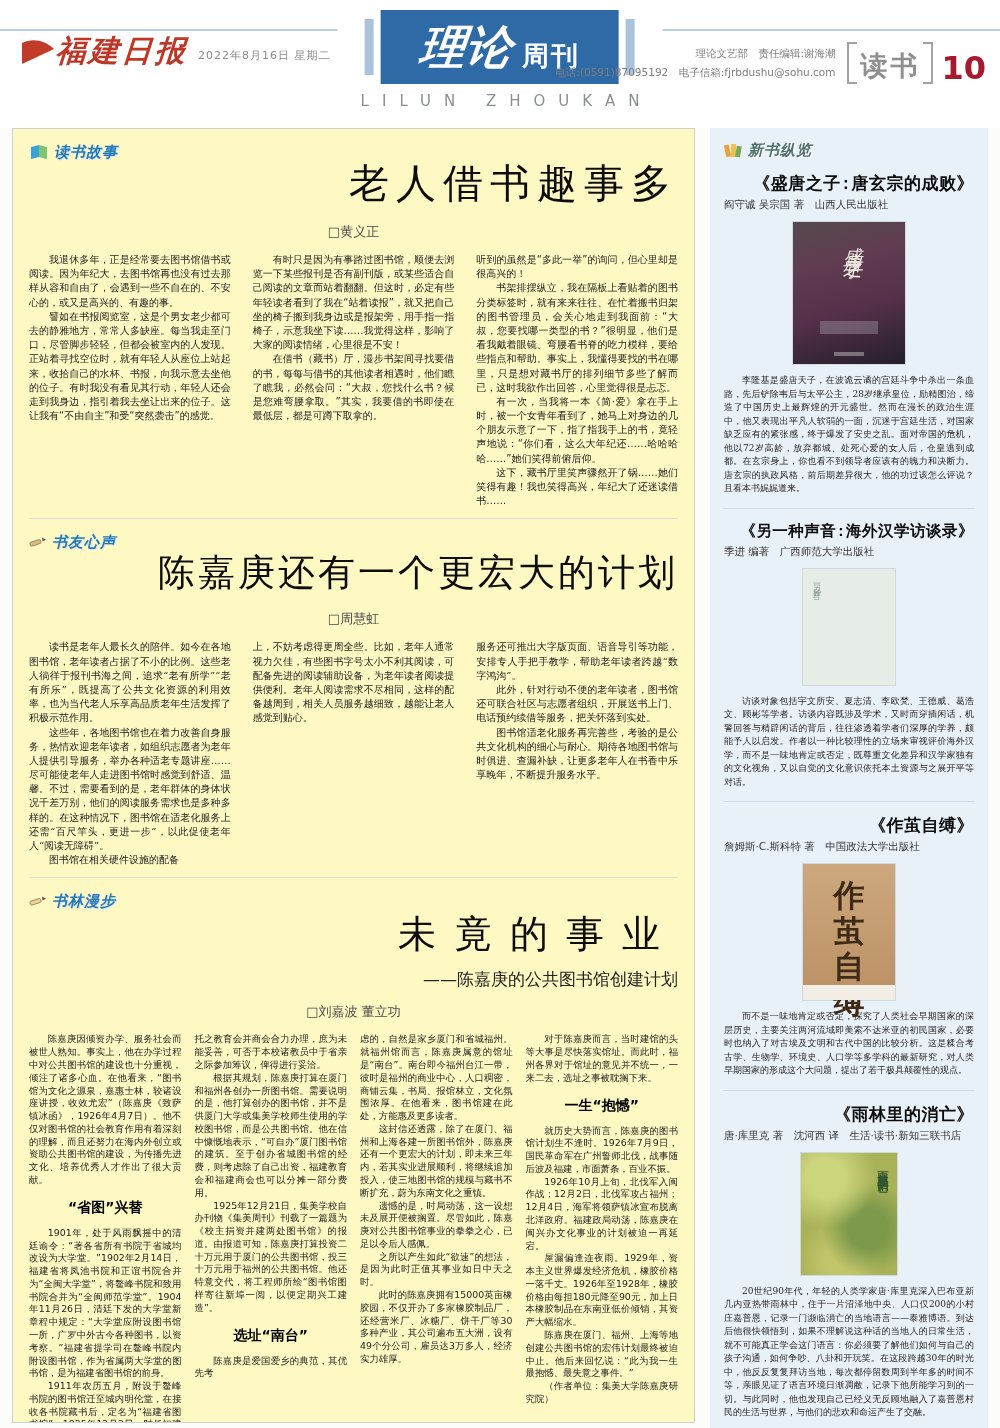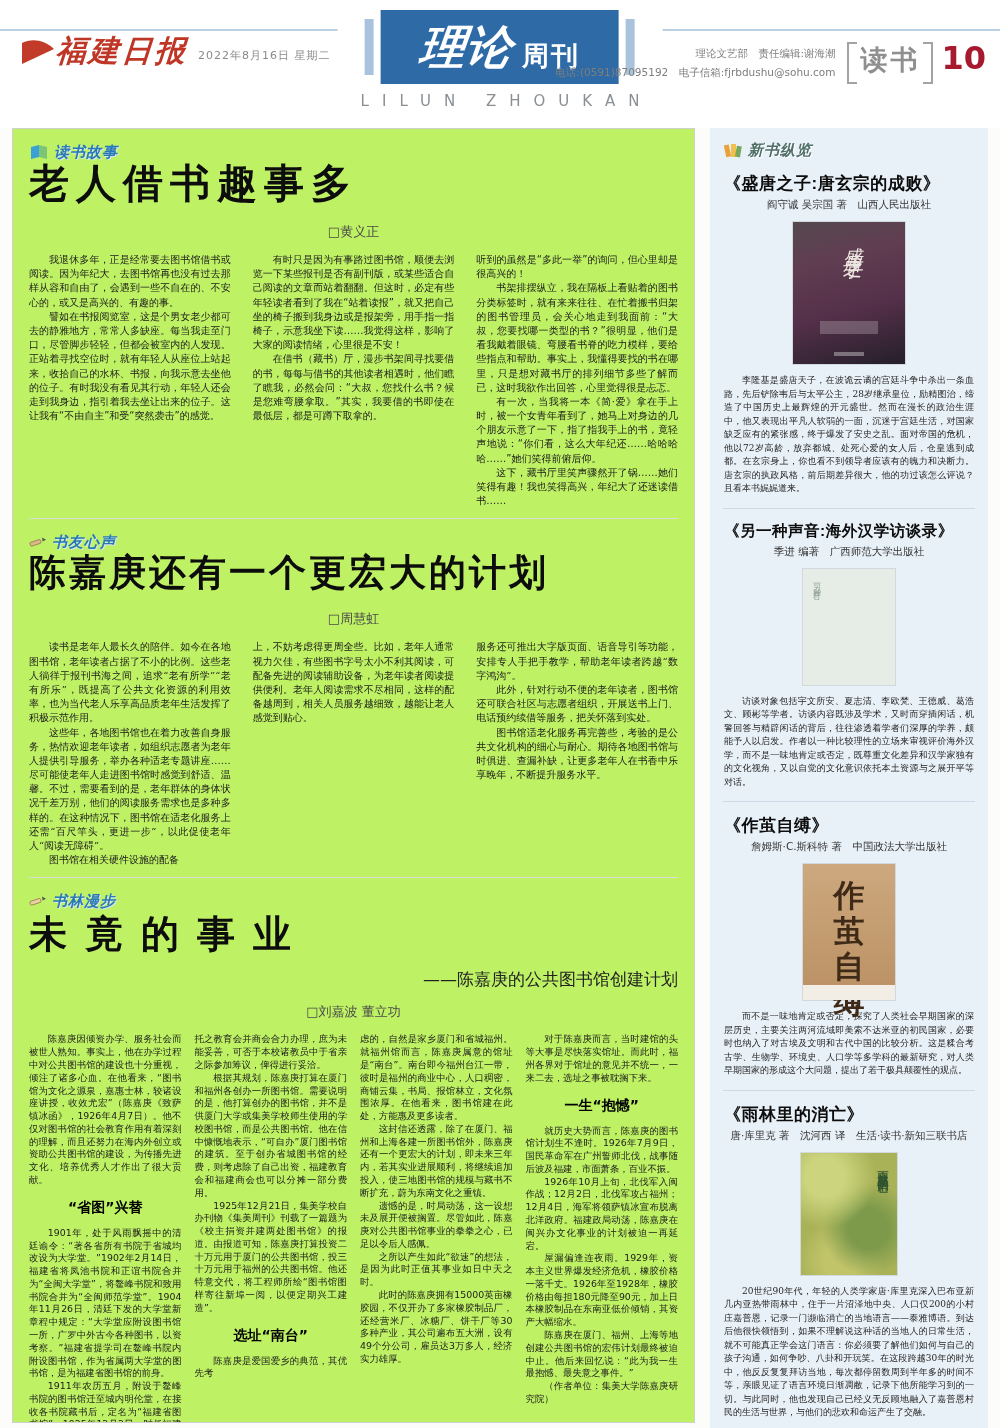--- a/index.html
+++ b/index.html
@@ -17,58 +17,58 @@
   .logo-row{display:flex;align-items:center;gap:7px;justify-content:center}
   .logo-bar{width:9px;height:56px;background:#a9c3dd}
   .logo-box{width:238px;height:74px;background:#2e6ba6;color:#fff;display:flex;align-items:center;
             justify-content:center;gap:10px}
   .logo-main{font-family:"DejaVu Serif","Liberation Serif",serif;font-style:italic;font-weight:bold;
              font-size:46px;line-height:1;transform:skewX(-6deg)}
   .logo-sub{font-weight:bold;font-size:27px;letter-spacing:2px;align-self:flex-end;margin-bottom:10px}
   .logo-pinyin{letter-spacing:13px;color:#8a8f94;font-size:15px;margin-top:8px;text-indent:13px}
   .header-right{position:absolute;right:14px;top:42px;display:flex;align-items:center;gap:12px}
   .contact{text-align:right;color:#7d7d7d;font-size:10.5px;line-height:1.8}
-  .page-id{display:flex;align-items:flex-start}
+  .page-id{display:flex;align-items:flex-end}
   .bk{width:8px;height:38px;border-top:2px solid #a3a3a3;border-bottom:2px solid #a3a3a3;display:inline-block}
   .bk-l{border-left:2px solid #a3a3a3}
   .bk-r{border-right:2px solid #a3a3a3}
   .section-name{color:#8f8f8f;font-size:27px;letter-spacing:3px;margin:0 3px;font-weight:bold}
   .page-num{color:#a6192e;font-size:32px;font-weight:bold;margin-left:8px;line-height:1}
   
   .main-box{position:absolute;left:12px;top:128px;width:683px;height:1295px;border:1px solid #cfcfcf;
-            background:#bef264;padding:0 16px;box-sizing:border-box;overflow:hidden}
+            background:#fef9c3;padding:0 16px;box-sizing:border-box;overflow:hidden}
   .article{padding:13px 0 10px}
   .article + .article{border-top:1px solid #dcdcdc}
   .badge{display:flex;align-items:center;gap:5px;height:20px}
   .badge-text{font-weight:bold;font-style:italic;font-size:15px;color:#2779b5;
               text-shadow:1px 1px 0 #d7e7f3;letter-spacing:1px}
-  .a-title{text-align:left;font-weight:bold;color:#0d0d0d;margin:0}
+  .a-title{text-align:right;font-weight:normal;color:#0d0d0d;margin:0}
   .t1{font-size:40px;letter-spacing:7px;margin-top:-6px}
   .t2{font-size:37px;letter-spacing:3px;margin-top:-4px}
   .t3{font-size:38px;letter-spacing:18px;margin-top:-2px}
   .a-sub{text-align:right;font-size:17px;color:#222;margin:8px 0 0}
   .a-byline{text-align:center;color:#4a4a4a;font-size:13px;margin:12px 0 12px}
   .cols{display:flex;gap:22px;text-align:justify}
   .col{flex:1;min-width:0}
   .col p{margin:0;text-indent:2em;font-size:10px;line-height:1.42;color:#1b1b1b}
   .col p.cont{text-indent:0}
   .col .subhead{text-align:center;font-weight:bold;font-size:14px;margin:12px 0 10px;color:#000}
   .kai .col p{font-family:"DejaVu Serif","Liberation Serif",serif}
   .a3 .cols{gap:13px}
   .a3 .col p{font-size:9.4px;line-height:1.36}
   
   .sidebar{position:absolute;left:710px;top:128px;width:278px;height:1300px;background:#e9f1f8;
            padding:12px 13px;box-sizing:border-box;overflow:hidden}
   .sb-badge .badge-text{color:#4f6f68;text-shadow:1px 1px 0 #fff}
   .book{padding:8px 1px 12px}
   .book + .book{border-top:1px solid #ccd9e6}
-  .b-title{text-align:left;font-family:Liberation Sans, sans-serif;font-weight:bold;
+  .b-title{text-align:right;font-family:Liberation Mono, monospace;font-weight:bold;
            font-size:17px;color:#0d0d0d;margin:4px 0 2px;letter-spacing:0.5px}
   .b-title.small{font-size:15.5px}
-  .b-credit{text-align:center;font-size:10.5px;color:#333;margin:3px 0 10px}
+  .b-credit{font-size:10.5px;color:#333;margin:3px 0 10px}
   .b-cover{position:relative;margin:0 auto 10px;box-shadow:0 0 0 1px rgba(0,0,0,0.10)}
   .b-desc{font-family:"DejaVu Serif","Liberation Serif",serif;font-size:9px;line-height:1.5;
           text-align:justify;text-indent:2em;color:#1f1f1f;margin:0}
   .c1{width:112px;height:142px;background:linear-gradient(165deg,#55494f 0%,#603d51 28%,#55304a 60%,#241f2a 100%)}
   .c1-title{position:absolute;top:10px;left:54%;transform:translateX(-50%);writing-mode:vertical-rl;
             color:#efe9e2;font-family:"DejaVu Serif",serif;font-style:italic;font-size:19px;letter-spacing:5px}
   .c1-note{position:absolute;bottom:30px;left:50%;transform:translateX(-50%);width:58px;height:13px;
            background:rgba(255,255,255,0.22)}
   .c1-pub{position:absolute;bottom:8px;left:50%;transform:translateX(-50%);width:30px;height:4px;
           background:rgba(255,255,255,0.35)}

